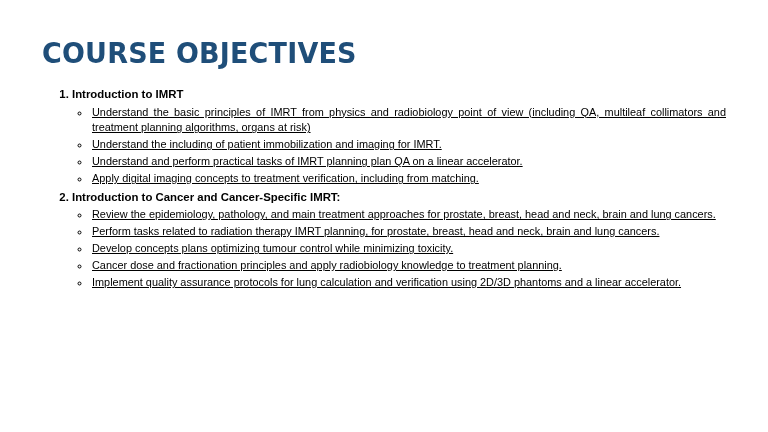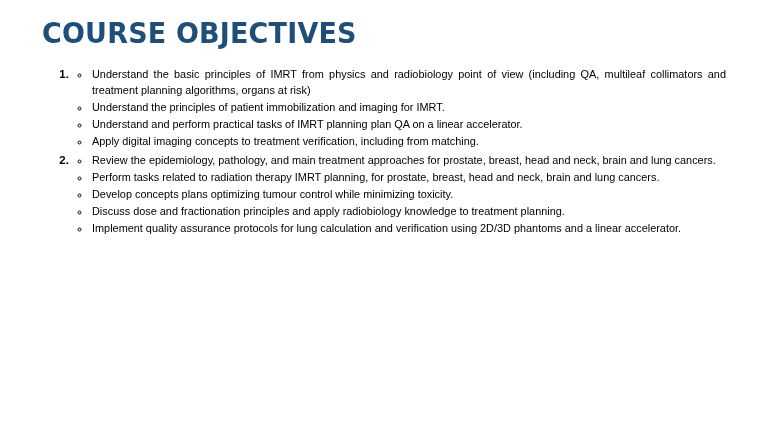--- a/index.html
+++ b/index.html
@@ -11,21 +11,21 @@
     height: 432px;
     background: #ffffff;
     font-family: "Liberation Sans", sans-serif;
     overflow: hidden;
   }
   .slide {
     position: relative;
     width: 768px;
     height: 376px;
     box-sizing: border-box;
-    padding: 18px 42px 0 42px;
+    padding: 38px 42px 0 42px;
   }
   .slide-title {
     font-family: "DejaVu Sans", sans-serif;
     font-weight: bold;
     font-size: 29px;
     letter-spacing: 0.2px;
     color: #1F4E79;
     text-transform: uppercase;
     margin: 0 0 18px 0;
     line-height: 1.05;
@@ -49,20 +49,21 @@
     font-size: 11.4px;
     font-weight: bold;
     color: #000000;
     margin-bottom: 1px;
     line-height: 1.5;
   }
   ul.sub {
     margin: 1px 0 2px 0;
     padding-left: 18px;
     list-style-type: circle;
+    text-decoration: underline;
   }
   ul.sub > li {
     font-size: 10.9px;
     font-weight: normal;
     color: #000000;
     line-height: 1.46;
     text-align: justify;
     margin-bottom: 1px;
     padding-left: 2px;
   }
@@ -76,31 +77,33 @@
 </head>
 <body>
 
 <div class="slide">
 
   <h1 class="slide-title">Course Objectives</h1>
 
 
   <ol class="outline">
     <li>
+      <span class="item-text">Introduction to IMRT</span>
       <ul class="sub">
         <li><span>Understand the basic principles of IMRT from physics and radiobiology point of view (including QA, multileaf collimators and treatment planning algorithms, organs at risk)</span></li>
-        <li><span>Understand the principles of patient immobilization and imaging for IMRT.</span></li>
+        <li><span>Understand the including of patient immobilization and imaging for IMRT.</span></li>
         <li><span>Understand and perform practical tasks of IMRT planning plan QA on a linear accelerator.</span></li>
         <li><span>Apply digital imaging concepts to treatment verification, including from matching.</span></li>
       </ul>
     </li>
     <li>
+      <span class="item-text">Introduction to Cancer and Cancer-Specific IMRT:</span>
       <ul class="sub">
         <li><span>Review the epidemiology, pathology, and main treatment approaches for prostate, breast, head and neck, brain and lung cancers.</span></li>
         <li><span>Perform tasks related to radiation therapy IMRT planning, for prostate, breast, head and neck, brain and lung cancers.</span></li>
         <li><span>Develop concepts plans optimizing tumour control while minimizing toxicity.</span></li>
-        <li><span>Discuss dose and fractionation principles and apply radiobiology knowledge to treatment planning.</span></li>
+        <li><span>Cancer dose and fractionation principles and apply radiobiology knowledge to treatment planning.</span></li>
         <li><span>Implement quality assurance protocols for lung calculation and verification using 2D/3D phantoms and a linear accelerator.</span></li>
       </ul>
     </li>
   </ol>
 
 </div>
 
 </body></html>

